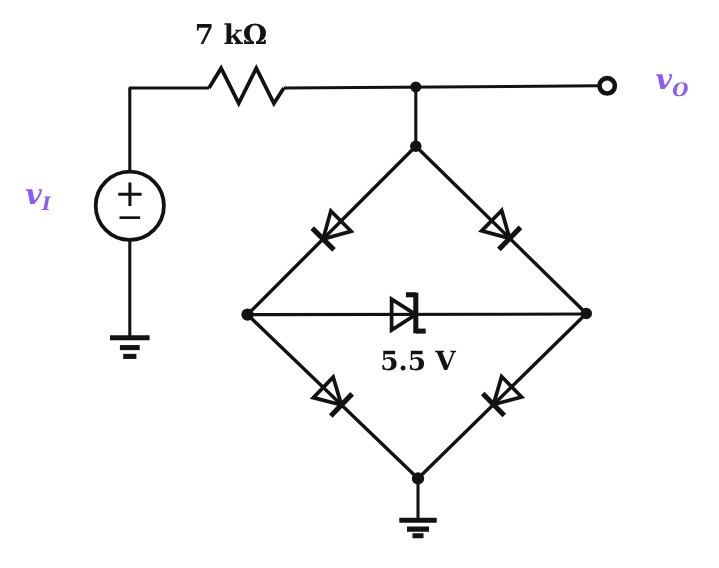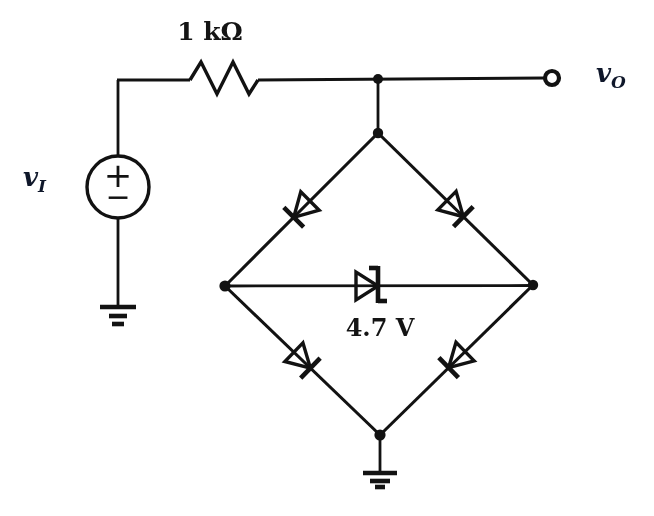--- a/index.html
+++ b/index.html
@@ -22,21 +22,21 @@
     position: absolute;
     font-size: 25px;
     font-weight: 600;
     text-align: center;
     white-space: nowrap;
     color: #141414;
   }
   .vlabel {
     position: absolute;
     white-space: nowrap;
-    color: #0f172a;
+    color: #8b5cf6;
   }
   .vlabel .base {
     font-style: italic;
     font-weight: 600;
     font-size: 26px;
   }
   .vlabel .sub {
     font-style: italic;
     font-weight: 600;
     font-size: 17px;
@@ -116,23 +116,23 @@
       <line class="bar" x1="-5" y1="14" x2="5" y2="14"></line>
     </g>
 
     <circle class="dot" cx="378" cy="79" r="5"></circle>
     <circle class="dot" cx="378" cy="133" r="5.2"></circle>
     <circle class="dot" cx="225" cy="286" r="5.6"></circle>
     <circle class="dot" cx="533" cy="285" r="5.2"></circle>
     <circle class="dot" cx="380" cy="435" r="5.6"></circle>
   </svg>
 
-  <div class="label" style="left:160px; top:17px; width:100px;">1 kΩ</div>
+  <div class="label" style="left:160px; top:17px; width:100px;">7 kΩ</div>
 
-  <div class="label" style="left:332px; top:313px; width:96px; font-size:24px;">4.7 V</div>
+  <div class="label" style="left:332px; top:313px; width:96px; font-size:24px;">5.5 V</div>
 
   <div class="vlabel" style="left:23px; top:162px;text-align:right;">
     <span class="base">v</span><span class="sub">I</span>
   </div>
 
   <div class="vlabel" style="left:596px; top:58px;">
     <span class="base">v</span><span class="sub">O</span>
   </div>
 
 </div>

